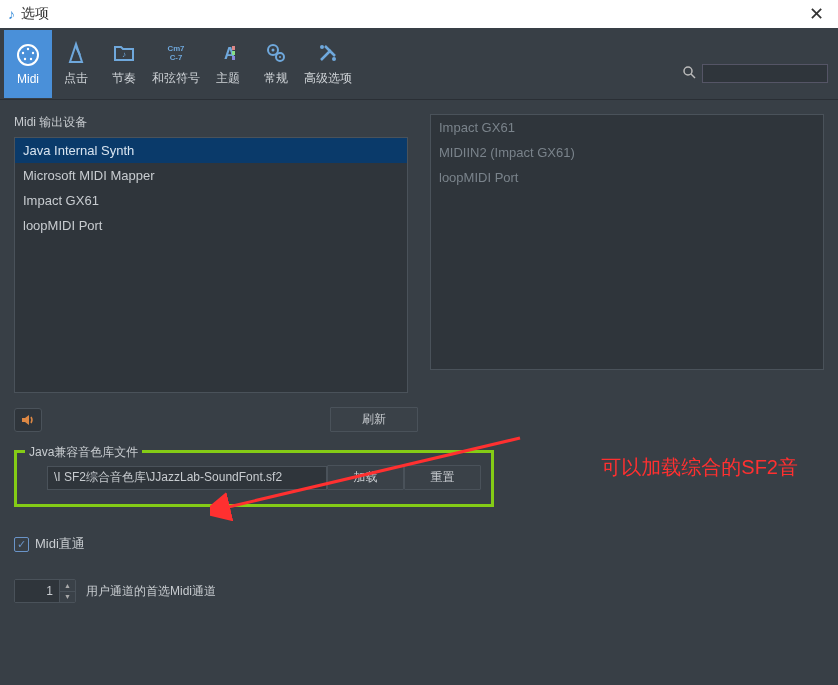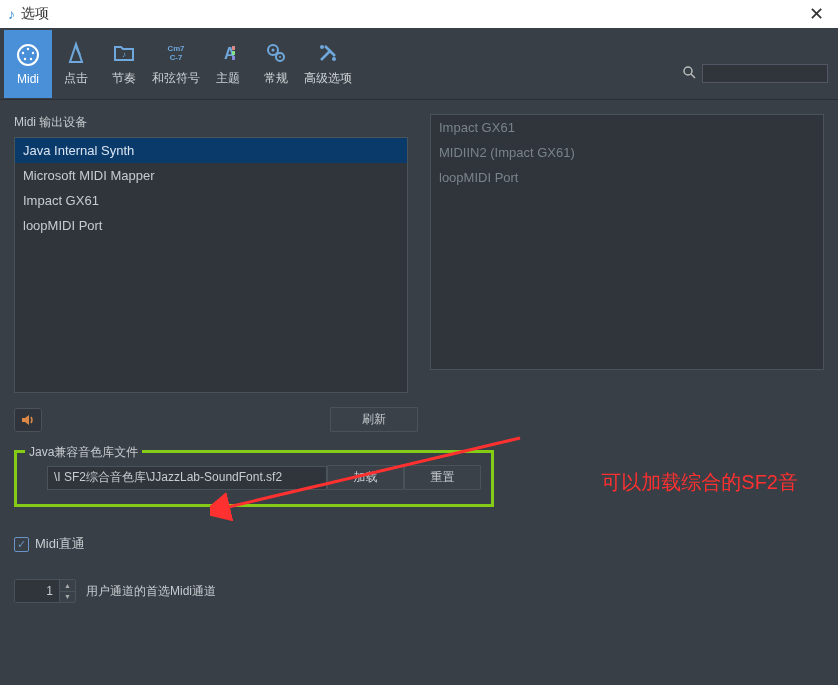--- a/index.html
+++ b/index.html
@@ -204,21 +204,21 @@
       align-items: center;
       justify-content: center;
       font-size: 7px;
       color: #aaa;
       cursor: pointer;
     }
     .spinner-btns div:first-child { border-bottom: 1px solid #4a525a; }
     .annotation {
       position: absolute;
       right: 40px;
-      top: 468px;
+      top: 453px;
       color: #ff3030;
       font-size: 20px;
       line-height: 28px;
       pointer-events: none;
     }
     .arrow-svg {
       position: absolute;
       left: 210px;
       top: 418px;
       pointer-events: none;

